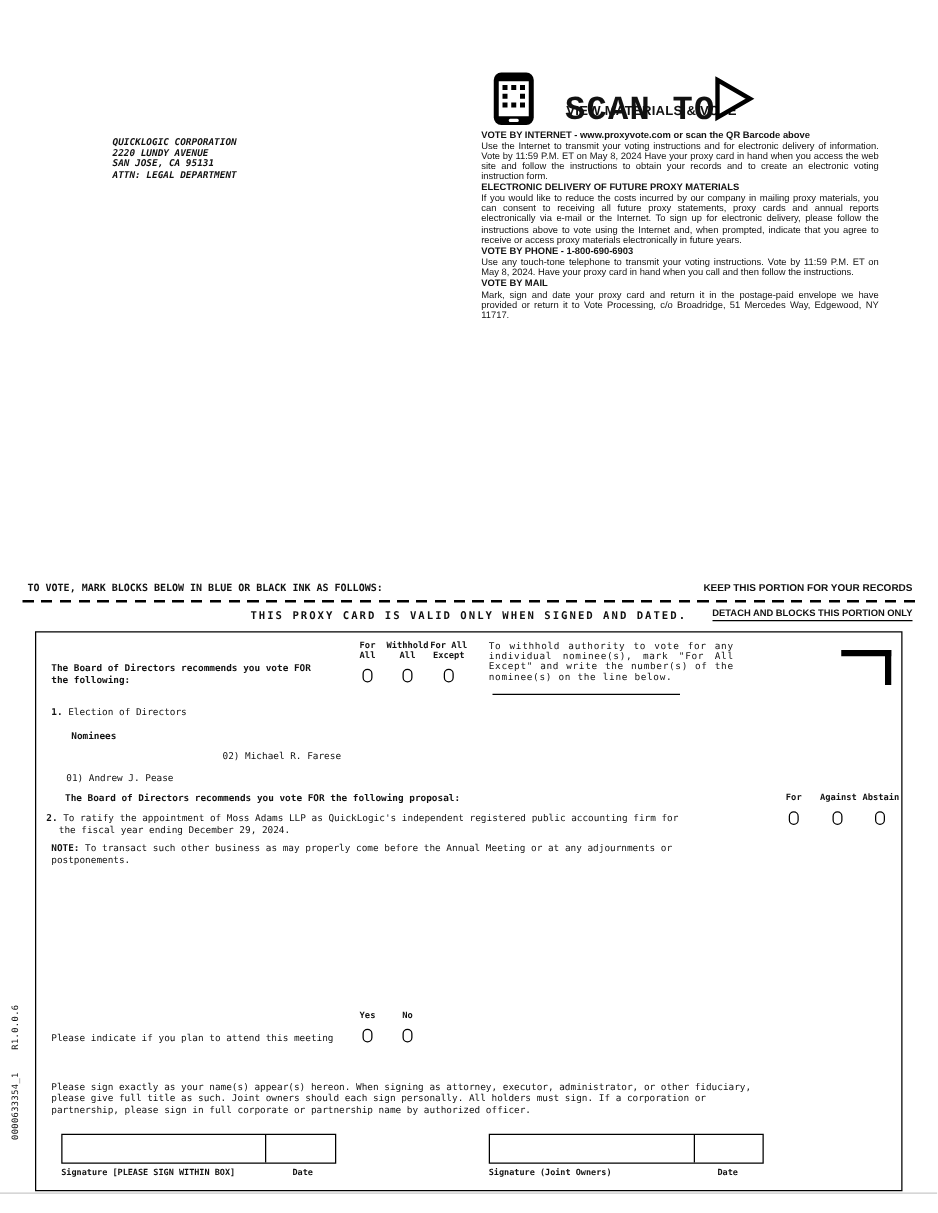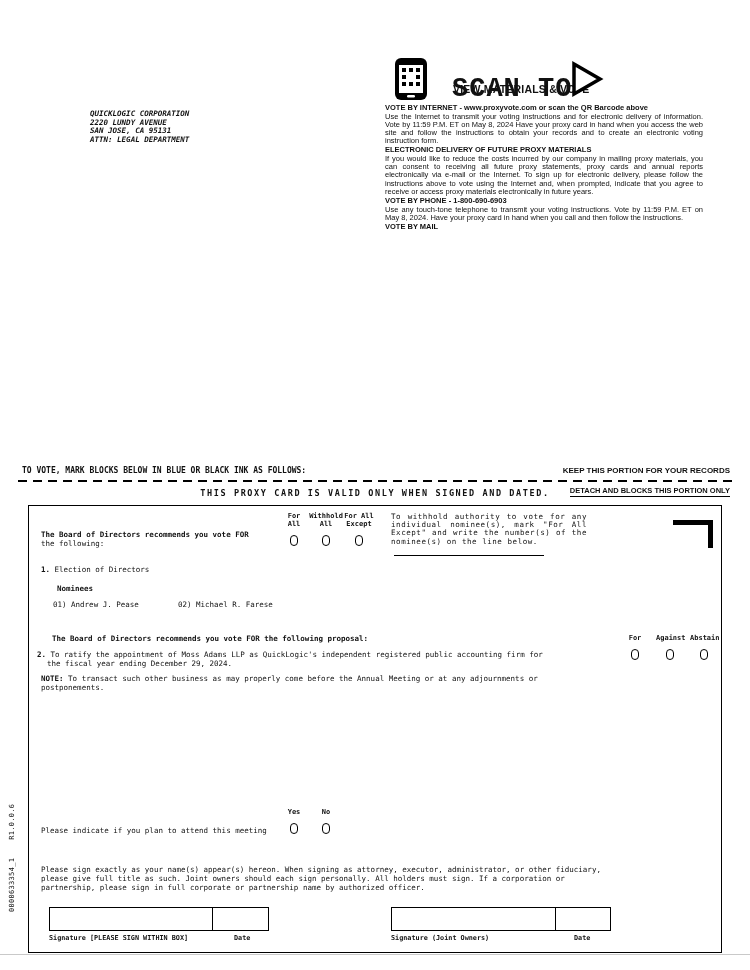--- a/index.html
+++ b/index.html
@@ -45,28 +45,28 @@
   .col-abstain { left:661px; top:128px; width:28px; }
   .col-yes { left:252px; top:302px; width:26px; }
   .col-no  { left:286px; top:302px; width:22px; }
 
   .cb { position:absolute; width:8px; height:11px; border:1px solid #000; border-radius:4px; background:#fff; }
   .cb1a { left:261px; top:29px; } .cb1b { left:293px; top:29px; } .cb1c { left:326px; top:29px; }
   .cb2a { left:602px; top:143px; } .cb2b { left:637px; top:143px; } .cb2c { left:671px; top:143px; }
   .cb3a { left:261px; top:317px; } .cb3b { left:293px; top:317px; }
 
   .rec1a { left:12px; top:24px; font-weight:700; }
-  .rec1b { left:12px; top:33px; font-weight:400; }
+  .rec1b { left:12px; top:33px; font-weight:700; }
   .withhold-note { left:362px; top:7px; width:196px; font-size:7.5px; line-height:8.2px; letter-spacing:0.55px; text-align:justify; }
   .exception-line { position:absolute; left:365px; top:49px; width:150px; height:0; border-bottom:1px solid #000; }
   .corner-mark { position:absolute; left:644px; top:14px; width:40px; height:28px; border-top:5px solid #000; border-right:5px solid #000; }
 
   .item1 { left:12px; top:59px; }
   .nominees-label { left:28px; top:78px; font-weight:700; }
-  .nominee1 { left:12px; top:94px;padding-left:12px; }
+  .nominee1 { left:12px; top:112px;padding-left:12px; }
   .nominee2 { left:149px; top:94px; }
 
   .rec2 { left:23px; top:128px; font-weight:700; }
   .item2 { left:8px; top:144px; width:515px; padding-left:10px; text-indent:-10px; line-height:9px; }
   .note  { left:12px; top:168px; width:515px; line-height:9px; }
 
   .attend-prompt { left:12px; top:320px; }
 
   .sign-note { left:12px; top:360px; width:572px; line-height:8.8px; }
 
@@ -117,20 +117,21 @@
   </div>
 
   <div class="instructions">
     <div class="h">VOTE BY INTERNET - www.proxyvote.com or scan the QR Barcode above</div>
     <div class="p">Use the Internet to transmit your voting instructions and for electronic delivery of information. Vote by 11:59 P.M. ET on May 8, 2024 Have your proxy card in hand when you access the web site and follow the instructions to obtain your records and to create an electronic voting instruction form.</div>
     <div class="h">ELECTRONIC DELIVERY OF FUTURE PROXY MATERIALS</div>
     <div class="p">If you would like to reduce the costs incurred by our company in mailing proxy materials, you can consent to receiving all future proxy statements, proxy cards and annual reports electronically via e-mail or the Internet. To sign up for electronic delivery, please follow the instructions above to vote using the Internet and, when prompted, indicate that you agree to receive or access proxy materials electronically in future years.</div>
     <div class="h">VOTE BY PHONE - 1-800-690-6903</div>
     <div class="p">Use any touch-tone telephone to transmit your voting instructions. Vote by 11:59 P.M. ET on May 8, 2024. Have your proxy card in hand when you call and then follow the instructions.</div>
     <div class="h">VOTE BY MAIL</div>
+    <div class="p">Mark, sign and date your proxy card and return it in the postage-paid envelope we have provided or return it to Vote Processing, c/o Broadridge, 51 Mercedes Way, Edgewood, NY 11717.</div>
   </div>
 
   <div class="mark-instruction">TO VOTE, MARK BLOCKS BELOW IN BLUE OR BLACK INK AS FOLLOWS:</div>
   <div class="keep-portion">KEEP THIS PORTION FOR YOUR RECORDS</div>
   <div class="dashed-line"></div>
   <div class="valid-notice">THIS PROXY CARD IS VALID ONLY WHEN SIGNED AND DATED.</div>
   <div class="detach-portion">DETACH AND BLOCKS THIS PORTION ONLY</div>
 
   <div class="card">
 

